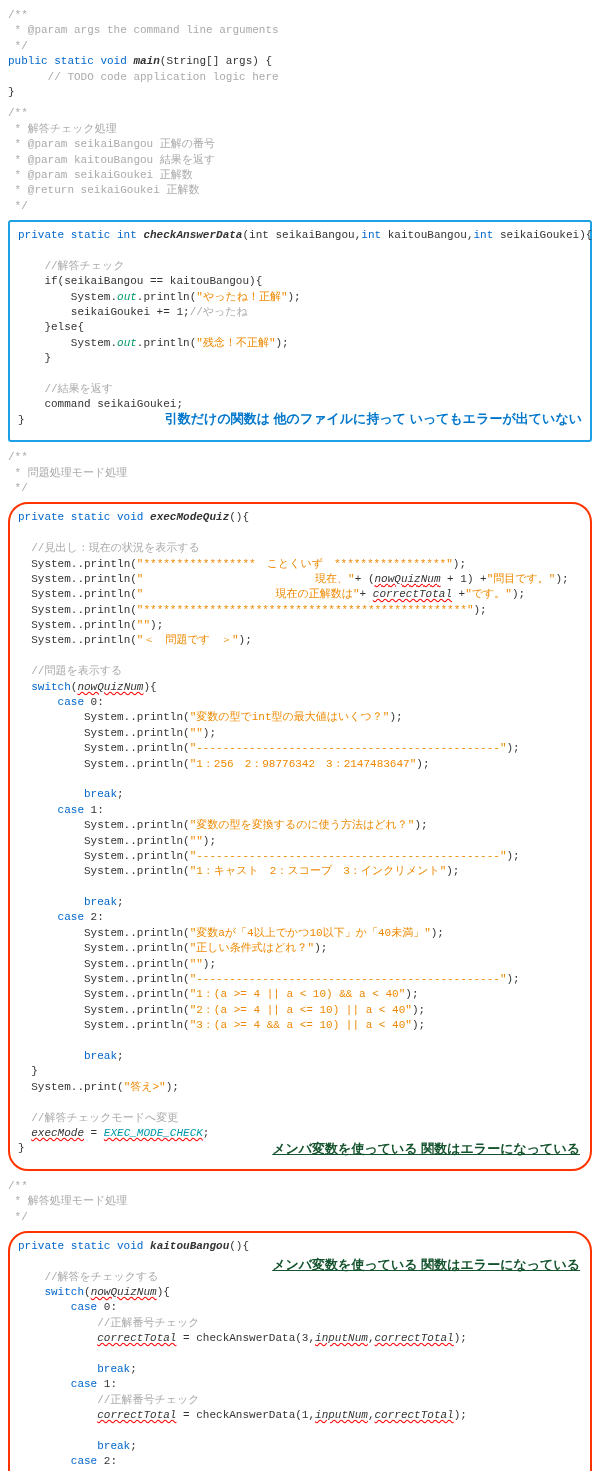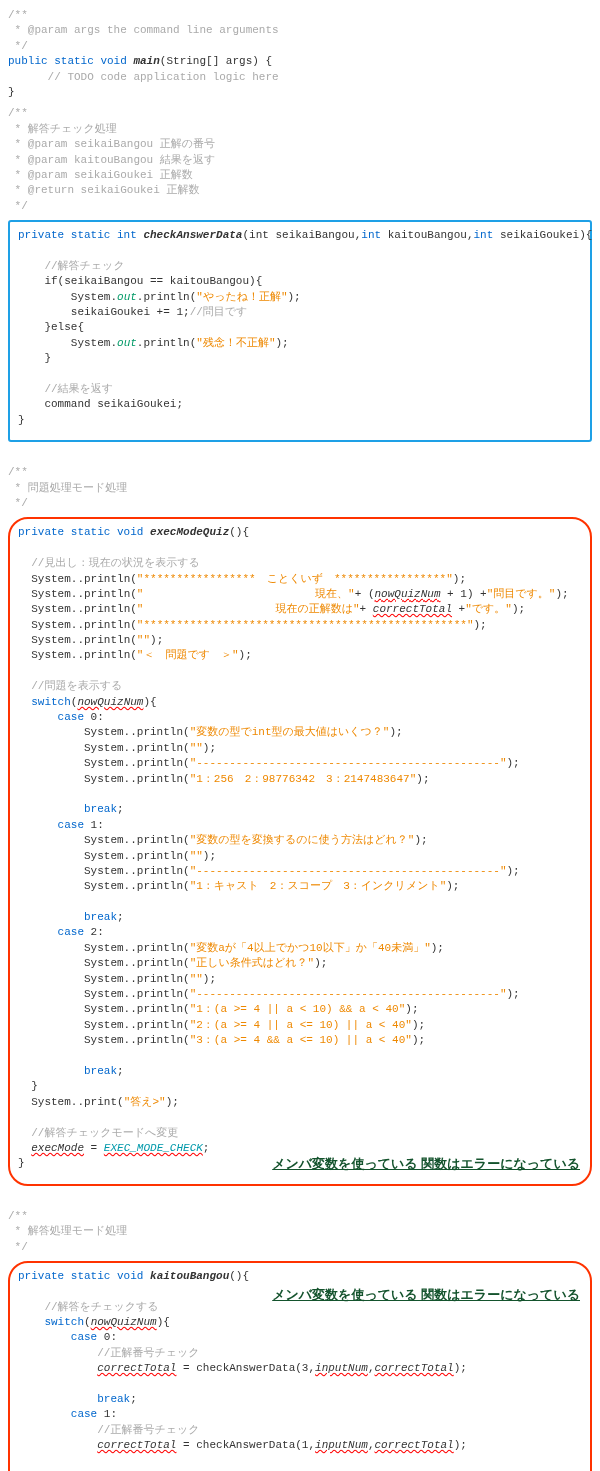--- a/index.html
+++ b/index.html
@@ -21,21 +21,21 @@
   .methodname { color: #333; font-weight: bold; font-style: italic; }
   .string { color: #ee8800; }
   .field-err { font-style: italic; color: #333; text-decoration: underline wavy red; }
   .static-field { font-style: italic; color: #009966; }
   .const { font-style: italic; color: #0099aa; }
 
   .box {
     border: 2px solid;
     border-radius: 3px;
     padding: 6px 8px;
-    margin-bottom: 23px;
+    margin-bottom: 8px;
     position: relative;
   }
   .box-blue { border-color: #1ea0e6; }
   .box-red { border-color: #ff3300; border-radius: 20px; }
 
   .annotation {
     position: absolute;
     font-family: "Meiryo", sans-serif;
     font-size: 13px;
     font-weight: bold;
@@ -62,28 +62,31 @@
 <span class="comment"> * @param seikaiGoukei 正解数</span>
 <span class="comment"> * @return seikaiGoukei 正解数</span>
 <span class="comment"> */</span></div>
 
 <div class="box box-blue">
 <div class="code-block"><span class="keyword">private static int </span><span class="methodname">checkAnswerData</span><span>(int seikaiBangou,</span><span class="keyword">int</span><span> kaitouBangou,</span><span class="keyword">int</span><span> seikaiGoukei){</span>
 
 <span class="comment">    //解答チェック</span>
 <span>    if(seikaiBangou == kaitouBangou){</span>
         <span>System</span>.<span class="static-field">out</span>.<span>println</span>(<span class="string">"やったね！正解"</span>);
-<span>        seikaiGoukei += 1;</span><span class="comment">//問目です</span>
+<span>        seikaiGoukei += 1;</span><span class="comment">//やったね</span>
 <span>    }else{</span>
         <span>System</span>.<span class="static-field">out</span>.<span>println</span>(<span class="string">"残念！不正解"</span>);
 <span>    }</span>
 
 <span class="comment">    //結果を返す</span>
 <span>    command seikaiGoukei;</span>
 <span>}</span></div>
+<div class="annotation ann-blue" style="right:8px; bottom:12px;">引数だけの関数は
+他のファイルに持って
+いってもエラーが出ていない</div>
 </div>
 
 <div class="code-block"><span class="comment">/**</span>
 <span class="comment"> * 問題処理モード処理</span>
 <span class="comment"> */</span></div>
 
 <div class="box box-red">
 <div class="code-block"><span class="keyword">private static void </span><span class="methodname">execModeQuiz</span><span>(){</span>
 
 <span class="comment">  //見出し：現在の状況を表示する</span>

